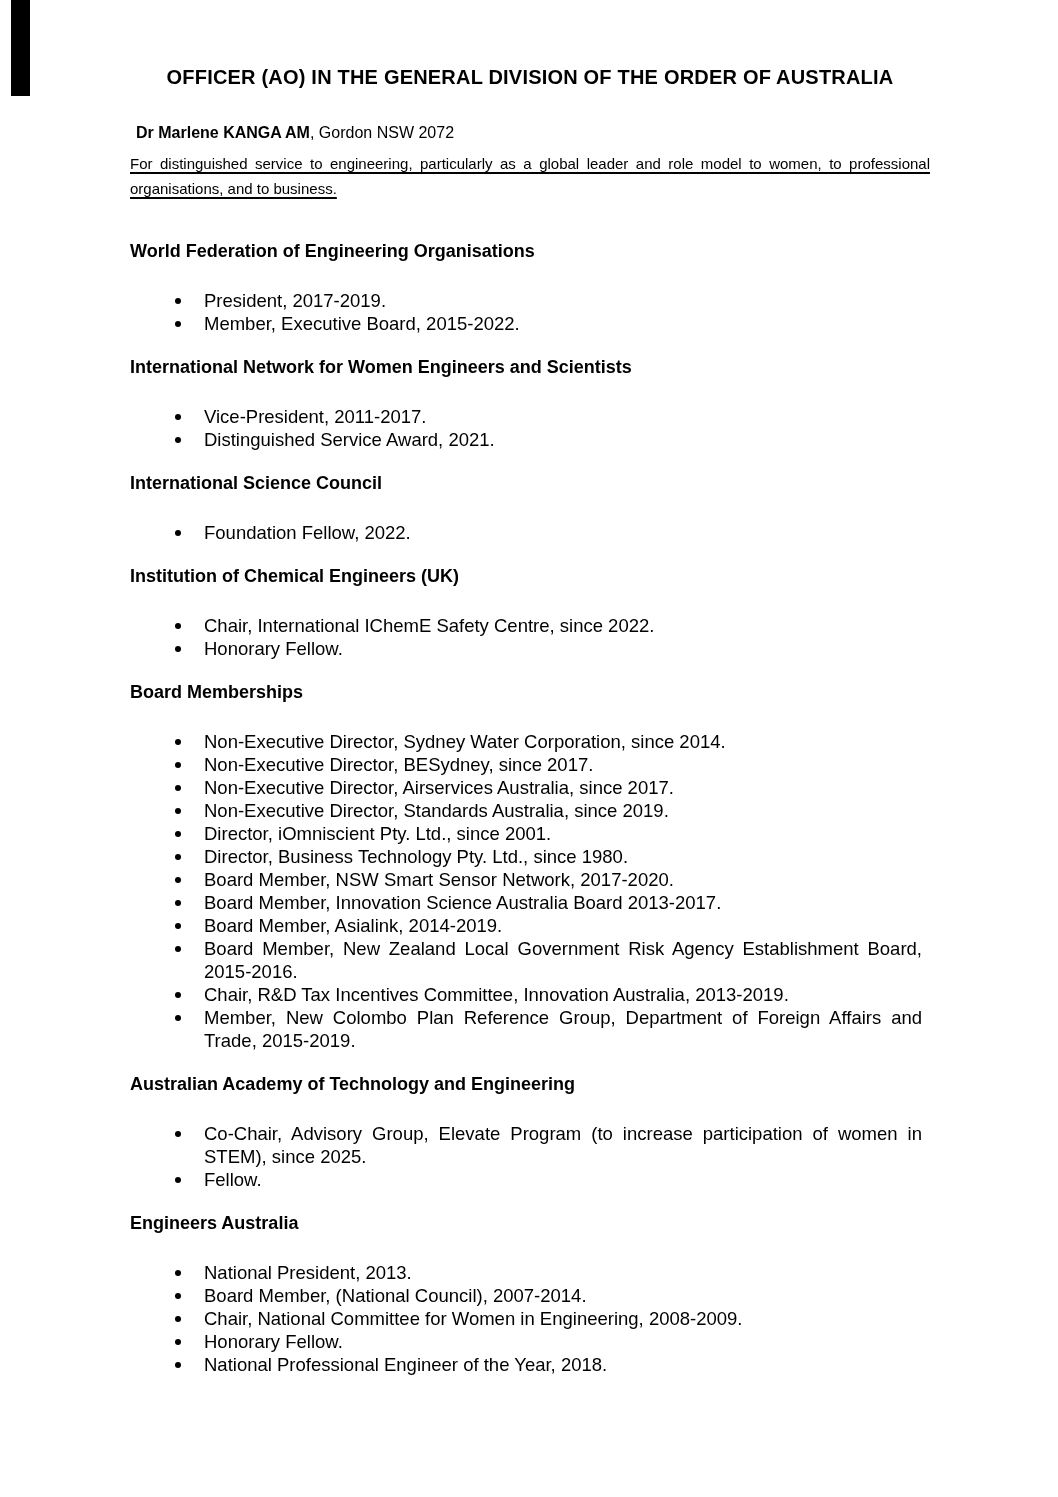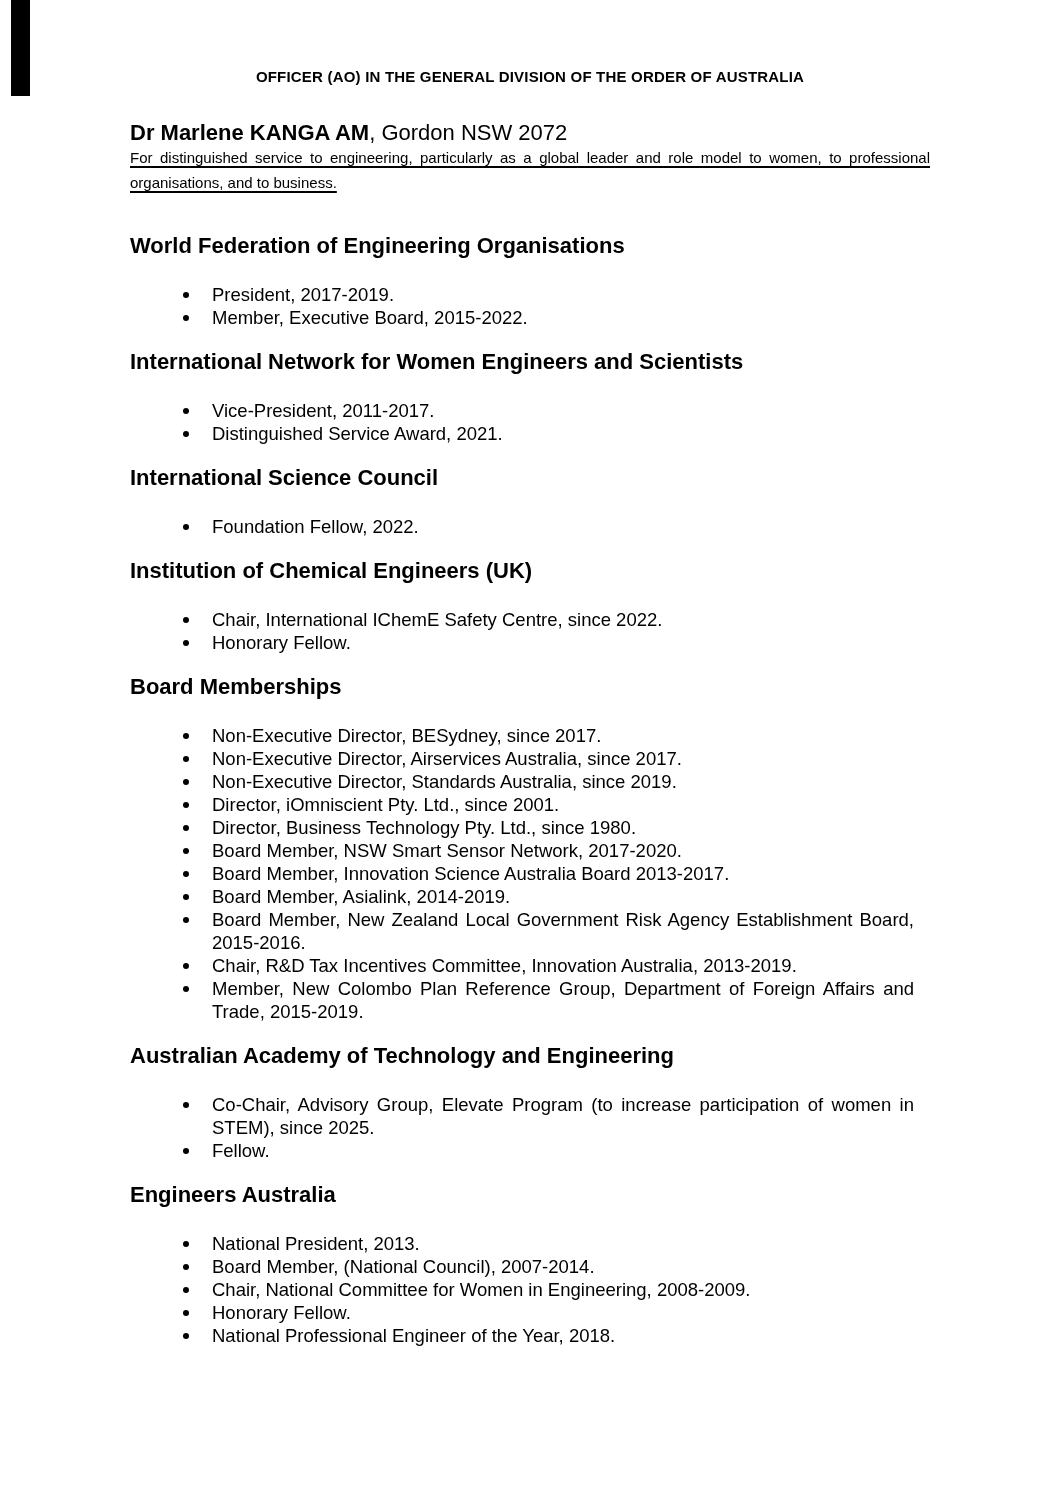--- a/index.html
+++ b/index.html
@@ -20,55 +20,55 @@
   }
   .scan-mark {
     position: absolute;
     left: 11px;
     top: 0;
     width: 19px;
     height: 96px;
     background: #000000;
   }
   .doc-title {
-    font-size: 15px;
+    font-size: 20px;
     font-weight: bold;
     text-align: center;
     line-height: 22px;
     letter-spacing: 0.2px;
     margin: 0;
   }
   .intro {
     margin-top: 32px;
     padding-bottom: 18px; 
   }
   .name-line {
-    font-size: 22px;
+    font-size: 16px;
     line-height: 25px;
-    margin: 0;
+    margin: 6px;
   }
   .name-line .bold { font-weight: bold; }
   .citation {
     font-size: 15px;
     line-height: 25px;
     margin: 0;
     text-align: justify;
     text-decoration: underline;
     text-decoration-thickness: 2px;
     text-underline-offset: 3px;
   }
   .section h2 {
-    font-size: 22px;
+    font-size: 18px;
     font-weight: bold;
     line-height: 21px;
     margin: 22px 0 27px 0;
   }
   .section ul {
     list-style: none;
-    margin: 16px;
+    margin: 8px;
     padding: 0;
   }
   .section li {
     position: relative;
     font-size: 18.5px;
     line-height: 23px;
     padding-left: 66px;
     text-align: justify;
   }
   .section li::before {
@@ -123,20 +123,21 @@
     <h2>Institution of Chemical Engineers (UK)</h2>
     <ul>
       <li>Chair, International IChemE Safety Centre, since 2022.</li>
       <li>Honorary Fellow.</li>
     </ul>
   </div>
 
   <div class="section">
     <h2>Board Memberships</h2>
     <ul>
+      <li>Non-Executive Director, Sydney Water Corporation, since 2014.</li>
       <li>Non-Executive Director, BESydney, since 2017.</li>
       <li>Non-Executive Director, Airservices Australia, since 2017.</li>
       <li>Non-Executive Director, Standards Australia, since 2019.</li>
       <li>Director, iOmniscient Pty. Ltd., since 2001.</li>
       <li>Director, Business Technology Pty. Ltd., since 1980.</li>
       <li>Board Member, NSW Smart Sensor Network, 2017-2020.</li>
       <li>Board Member, Innovation Science Australia Board 2013-2017.</li>
       <li>Board Member, Asialink, 2014-2019.</li>
       <li>Board Member, New Zealand Local Government Risk Agency Establishment Board, 2015-2016.</li>
       <li>Chair, R&amp;D Tax Incentives Committee, Innovation Australia, 2013-2019.</li>

